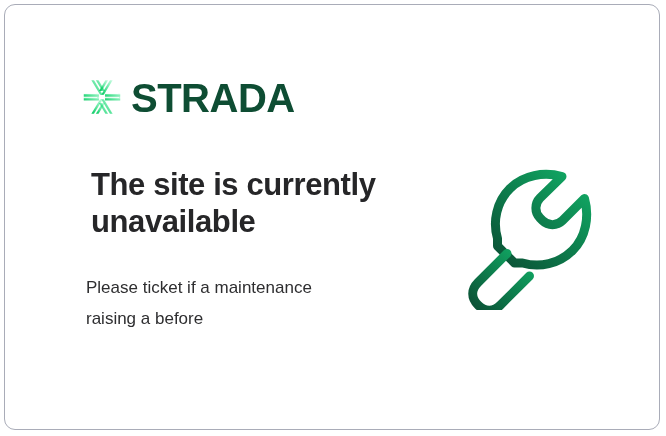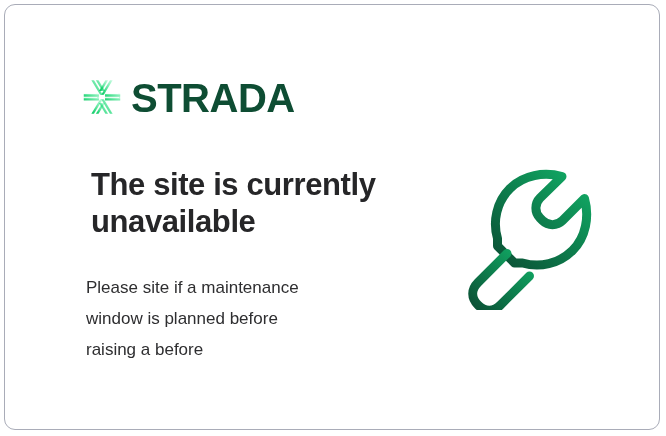--- a/index.html
+++ b/index.html
@@ -127,22 +127,21 @@
           <polygon points="78,94 71,94 48,56 55,56"></polygon>
           <polygon points="66,94 59,94 42,66 49,66"></polygon>
         </g>
       </svg>
       <div class="brand-word">STRADA</div>
     </div>
 
     <h1 class="headline">The site is currently unavailable</h1>
 
     <p class="body-copy">
-      <span>Please site if a maintenance</span>
-      <span>window is planned before</span>
+      <span>Please ticket if a maintenance</span>
       <span>raising a before</span>
     </p>
 
     <svg class="wrench" viewBox="0 0 142 142" aria-hidden="true">
       <defs>
         <linearGradient id="wrenchGrad" x1="0.08" y1="0.95" x2="0.92" y2="0.05">
           <stop offset="0" stop-color="#0b5437"></stop>
           <stop offset="0.45" stop-color="#0d7a4b"></stop>
           <stop offset="1" stop-color="#11a763"></stop>
         </linearGradient>

